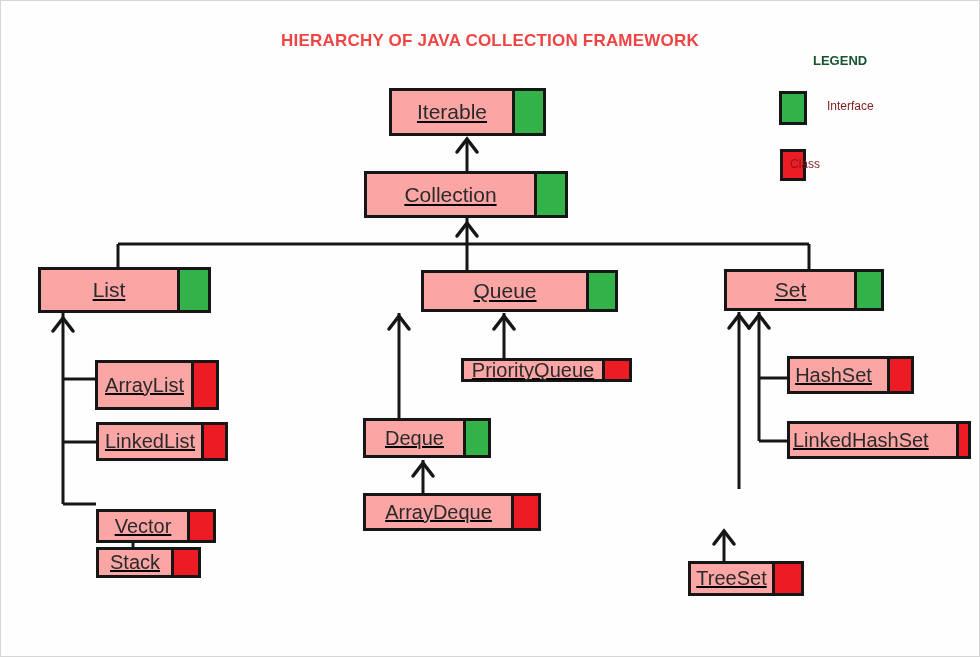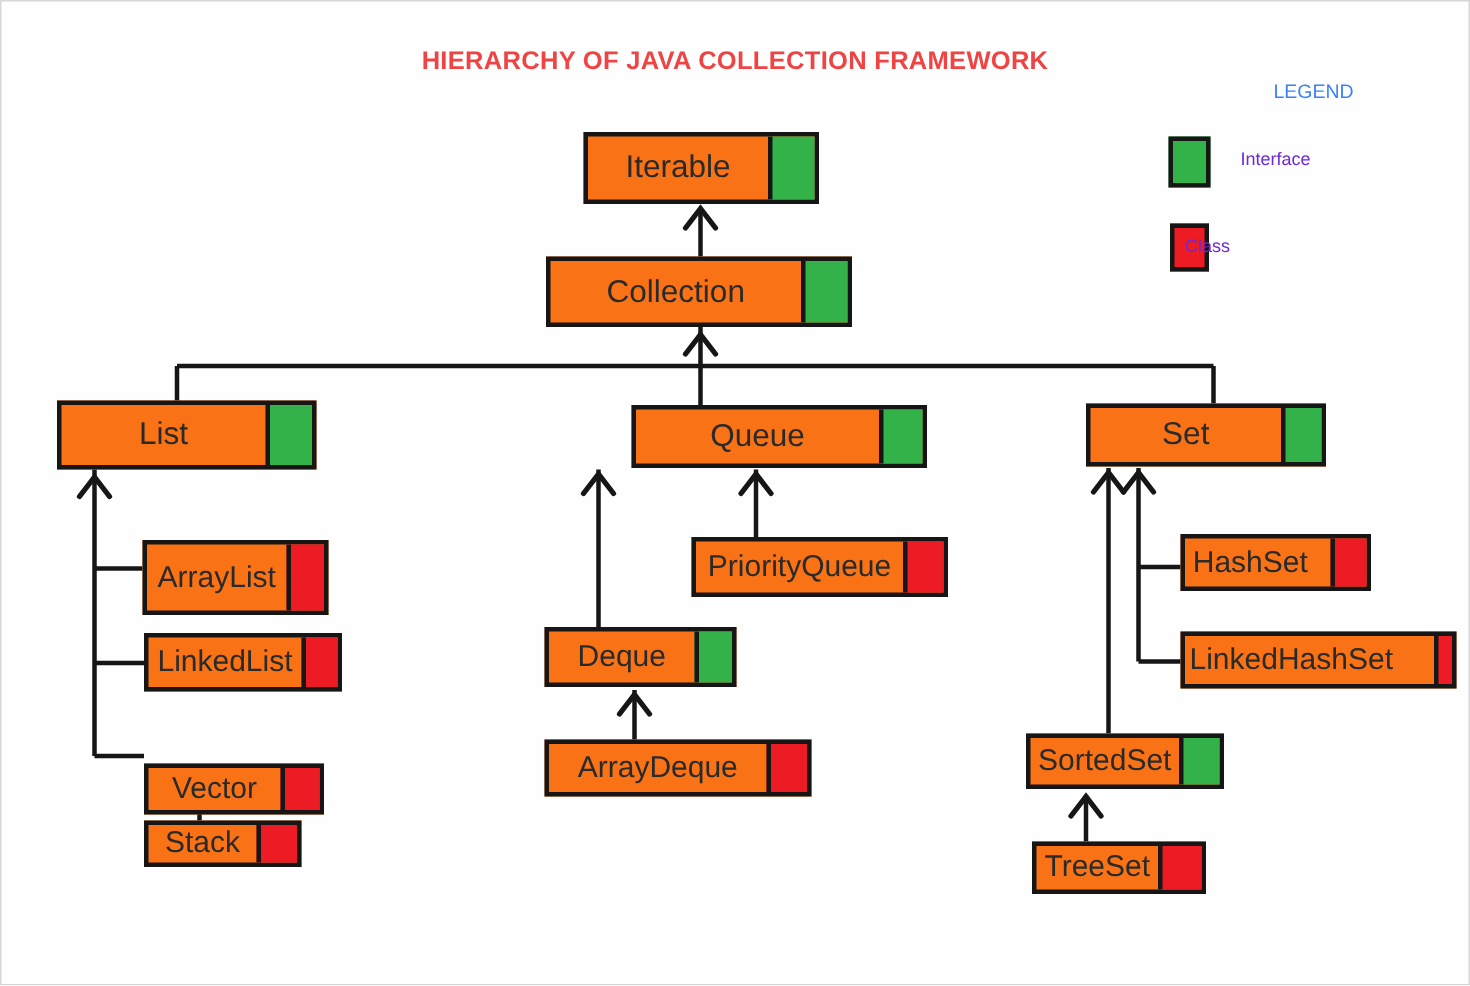--- a/index.html
+++ b/index.html
@@ -8,32 +8,32 @@
     border:1px solid #d6d6d6;overflow:hidden;
     font-family:"Liberation Sans", sans-serif;
   }
   .title{
     position:absolute;left:0;top:30px;width:978px;text-align:center;
     font-size:17px;font-weight:bold;color:#ef4444;letter-spacing:.2px;
   }
   svg.wires{position:absolute;left:0;top:0;}
   .node{
     position:absolute;display:flex;align-items:stretch;
-    background:#f97316;border:3px solid #161616;box-sizing:border-box;
+    background:#fca5a5;border:3px solid #161616;box-sizing:border-box;text-decoration:underline;
   }
   .node .nlabel{
     flex:1;display:flex;align-items:center;justify-content:center;
     font-size:20px;color:#2a2a2a;white-space:nowrap;padding:0 3px;
   }
   .node.big .nlabel{font-size:21px;}
   .node .tab{border-left:3px solid #161616;}
   
-  .legend-title{position:absolute;left:848px;top:52px;font-size:13px;font-weight:normal;color:#3b82f6;}
+  .legend-title{position:absolute;left:812px;top:52px;font-size:13px;font-weight:bold;color:#14532d;}
   .swatch{position:absolute;border:3px solid #161616;box-sizing:border-box;}
-  .legend-label{position:absolute;font-size:12px;color:#6d28d9;}
+  .legend-label{position:absolute;font-size:12px;color:#7f1d1d;}
 </style>
 </head>
 <body>
 
 <div id="stage">
 
   <div class="title">HIERARCHY OF JAVA COLLECTION FRAMEWORK</div>
 
   <svg class="wires" width="978" height="655" viewBox="0 0 978 655">
     <g stroke="#161616" stroke-width="3" fill="none">
@@ -125,21 +125,21 @@
   <div class="node" style="left:95px;top:488px;width:120px;height:34px;margin-top:20px;">
     <span class="nlabel">Vector</span>
     <span class="tab" style="width: 23px; background-color: rgb(237, 28, 36);"></span>
   </div>
 
   <div class="node" style="left:95px;top:546px;width:105px;height:31px;">
     <span class="nlabel">Stack</span>
     <span class="tab" style="width: 24px; background-color: rgb(237, 28, 36);"></span>
   </div>
 
-  <div class="node" style="left:460px;top:357px;width:171px;height:40px;">
+  <div class="node" style="left:460px;top:357px;width:171px;height:24px;">
     <span class="nlabel">PriorityQueue</span>
     <span class="tab" style="width: 24px; background-color: rgb(237, 28, 36);"></span>
   </div>
 
   <div class="node" style="left:362px;top:417px;width:128px;height:40px;">
     <span class="nlabel">Deque</span>
     <span class="tab" style="width: 22px; background-color: rgb(51, 178, 74);"></span>
   </div>
 
   <div class="node" style="left:362px;top:492px;width:178px;height:38px;">
@@ -150,23 +150,19 @@
   <div class="node" style="left:786px;top:355px;width:127px;height:38px;gap:10px;">
     <span class="nlabel">HashSet</span>
     <span class="tab" style="width: 21px; background-color: rgb(237, 28, 36);"></span>
   </div>
 
   <div class="node" style="left:786px;top:420px;width:184px;height:38px;gap:24px;">
     <span class="nlabel">LinkedHashSet</span>
     <span class="tab" style="width: 23px; background-color: rgb(237, 28, 36);"></span>
   </div>
 
-  <div class="node" style="left:683px;top:488px;width:132px;height:37px;">
-    <span class="nlabel">SortedSet</span>
-    <span class="tab" style="width: 24px; background-color: rgb(51, 178, 74);"></span>
-  </div>
 
   <div class="node" style="left:687px;top:560px;width:116px;height:35px;">
     <span class="nlabel">TreeSet</span>
     <span class="tab" style="width: 26px; background-color: rgb(237, 28, 36);"></span>
   </div>
 
 </div>
 
 </body></html>

